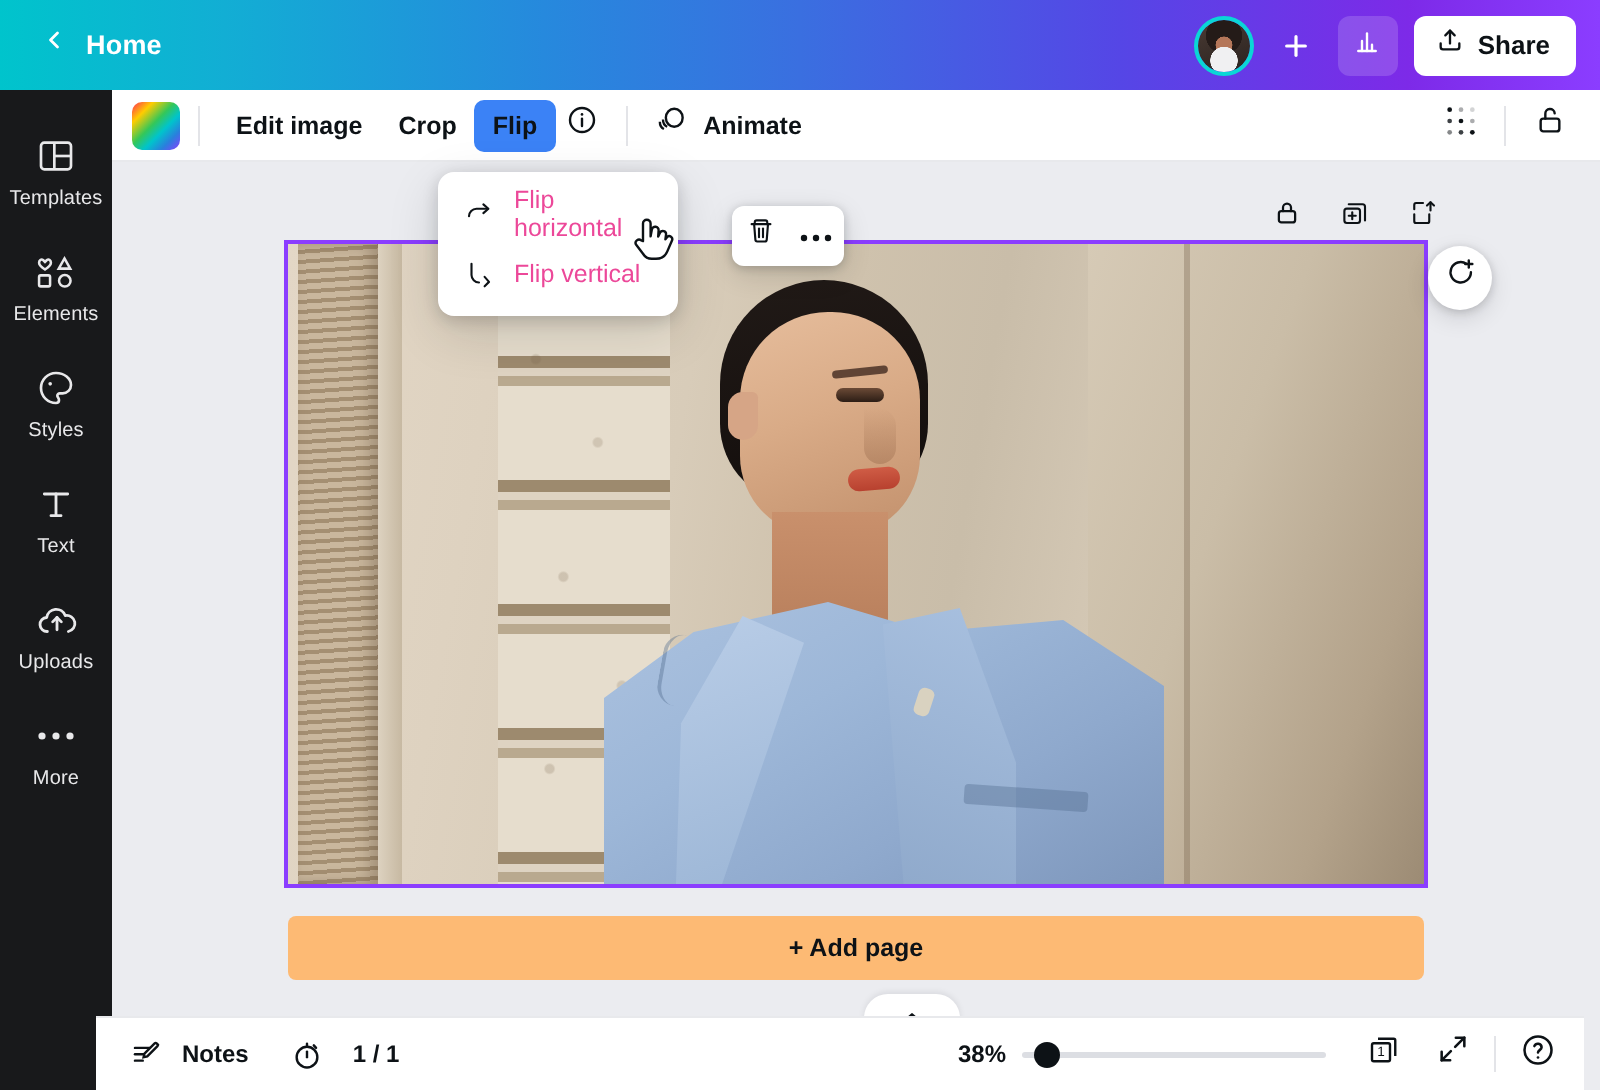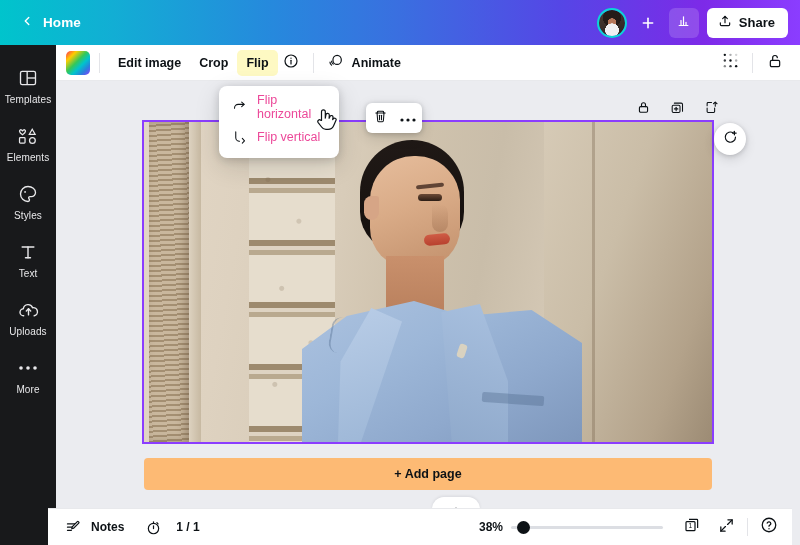--- a/index.html
+++ b/index.html
@@ -82,21 +82,21 @@
     background: linear-gradient(135deg,#ff2d55 0%,#ffcc00 22%,#34c759 45%,#00c4cc 62%,#2a7fdd 80%,#8b3dff 100%);
     cursor: pointer; flex: none;
   }
   .tb-sep { width: 1px; height: 20px; background: #e3e4e8; margin: 0 9px; flex: none; }
   .tb-btn {
     height: 26px; padding: 0 9px; border-radius: 5px;
     display: flex; align-items: center; justify-content: center;
     font-size: 12.5px; font-weight: 700; color: #0d1216;
     cursor: pointer; white-space: nowrap;
   }
-  .tb-btn.active { background: #fef9c3; }
+  .tb-btn.active { background: #3b82f6; }
   .tb-icon-btn {
     width: 26px; height: 26px; border-radius: 5px;
     display: flex; align-items: center; justify-content: center; cursor: pointer;
   }
   .tb-animate { display: flex; align-items: center; gap: 7px; height: 26px; padding: 0 8px 0 4px; border-radius: 5px; cursor: pointer; }
   .tb-spacer { flex: 1; }
 
   
   .dropdown {
     position: absolute; left: 219px; top: 86px; width: 120px;

